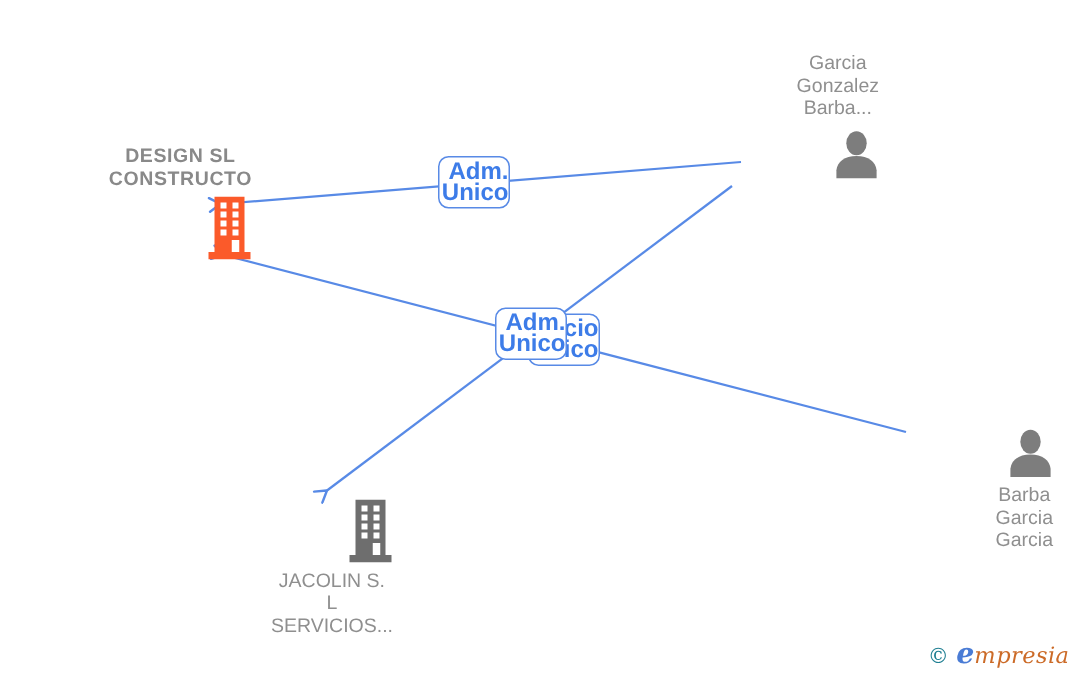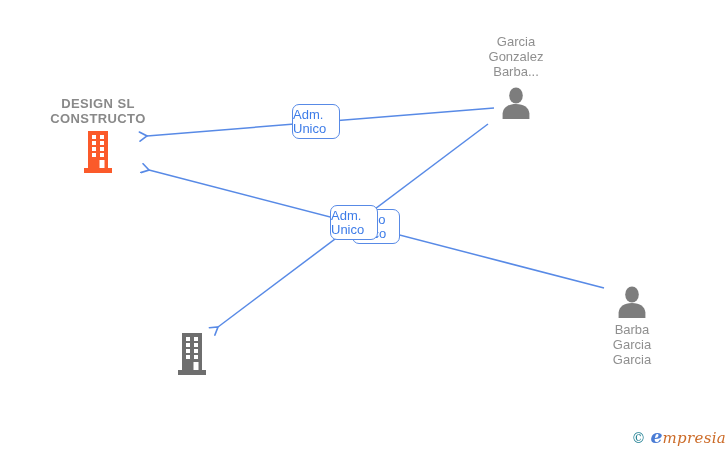--- a/index.html
+++ b/index.html
@@ -4,38 +4,38 @@
 <style>
   html,body{margin:0;padding:0;}
   body{
     width:728px;height:450px;position:relative;overflow:hidden;
     background:#ffffff;
     font-family:"Liberation Sans",sans-serif;
   }
   #edges-layer{position:absolute;left:0;top:0;z-index:1;}
   .node{
     position:absolute;width:140px;display:flex;flex-direction:column;
-    align-items:center;z-index:4;cursor:pointer;
+    align-items:flex-end;z-index:4;cursor:pointer;
   }
   .node-label{
     color:#8f8f8f;font-size:13px;line-height:15px;text-align:center;
   }
   .node-label span{display:block;}
   .node-label.bold{font-weight:bold;color:#898989;letter-spacing:.4px;}
   .icon-gap-below{margin-top:8px;}
   .icon-gap-above{margin-bottom:4px;}
   .edge-label{
     position:absolute;width:48px;height:35px;box-sizing:border-box;
     background:#ffffff;border:1.5px solid #588ae6;border-radius:7px;
-    color:#3d7ce8;font-size:13px;line-height:14px;font-weight:normal;
-    text-align:left;display:flex;flex-direction:column;justify-content:center;
+    color:#3d7ce8;font-size:16px;line-height:14px;font-weight:bold;
+    text-align:right;display:flex;flex-direction:column;justify-content:center;
   }
   .edge-label span{display:block;}
   #brand-logo{
-    position:absolute;right:2px;bottom:3px;z-index:5;
+    position:absolute;right:15px;bottom:3px;z-index:5;
     font-family:"DejaVu Serif",serif;font-style:italic;white-space:nowrap;
   }
   #brand-logo .copy{color:#1f7f92;font-size:14px;margin-right:5px;font-style:normal;}
   #brand-logo .lead{color:#4a7cd5;font-size:19px;font-weight:bold;}
   #brand-logo .rest{color:#cc6b28;font-size:15px;letter-spacing:.3px;}
 </style>
 </head>
 <body>
 
 <svg id="edges-layer" width="728" height="450">
@@ -107,20 +107,25 @@
         <rect x="17" y="4" width="4" height="4"></rect>
       <rect x="9" y="10" width="4" height="4"></rect>
         <rect x="17" y="10" width="4" height="4"></rect>
       <rect x="9" y="16" width="4" height="4"></rect>
         <rect x="17" y="16" width="4" height="4"></rect>
       <rect x="9" y="22" width="4" height="4"></rect>
         <rect x="17" y="22" width="4" height="4"></rect>
       <rect x="16.5" y="29" width="5" height="8"></rect>
     </g>
   </svg>
+  <div class="node-label">
+    <span>JACOLIN S.</span>
+    <span>L</span>
+    <span>SERVICIOS...</span>
+  </div>
 </div>
 
 <div class="node" style="left:562px;top:286px;">
   <svg class="icon-gap-above" width="30" height="32" viewBox="0 0 30 32">
     <ellipse cx="15" cy="8.5" rx="6.8" ry="8" fill="#7d7d7d"></ellipse>
     <path d="M15,17 C7,17 2.2,20.8 1.6,26.5 L1.6,32 L28.4,32 L28.4,26.5 C27.8,20.8 23,17 15,17 Z" fill="#7d7d7d"></path>
   </svg>
   <div class="node-label">
     <span>Barba</span>
     <span>Garcia</span>

